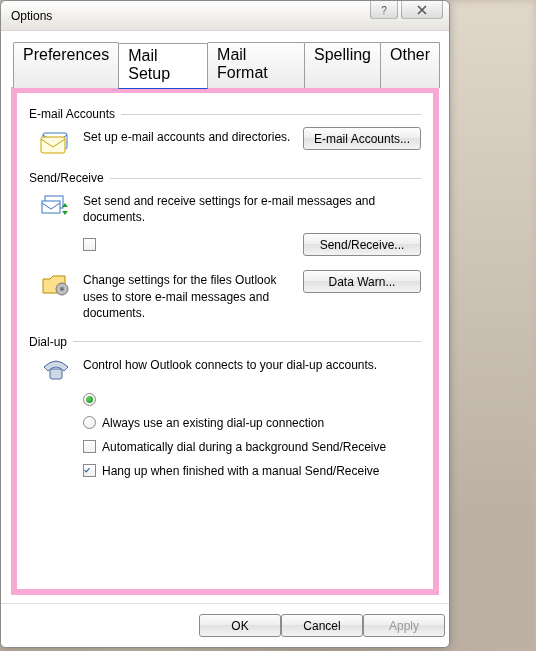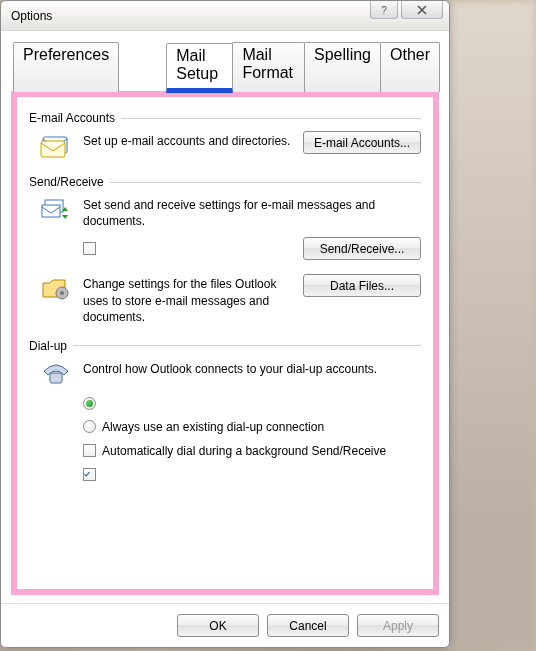--- a/index.html
+++ b/index.html
@@ -87,25 +87,24 @@
     background: linear-gradient(180deg,#fdfdfd,#ececec);
     margin-right: -1px;
     font-size: 16px;
     border-radius: 2px 2px 0 0;
     position: relative;
     top: 1px;
     cursor: default;
   }
   .tab.active {
     background: #fff;
-    border-bottom: 5px solid #1d4ed8;
+    border-bottom: 1px solid #1d4ed8;
     top: 2px;
     padding-bottom: 5px;
     z-index: 3;
-    margin-left: 48px;
   }
   .tabpage {
     border: 6px solid #f9a8d4;
     flex: 1;
     background: #fff;
     margin-top: 0;
     padding: 14px 12px 8px 12px;
     position: relative;
     z-index:1;
   }
@@ -175,24 +174,24 @@
   }
   .rad.sel::after{
     content:"";width:7px;height:7px;border-radius:50%;
     background:radial-gradient(circle at 30% 30%,#67d06a,#1f8f22);
   }
   .optstack { padding-left: 54px; margin-top:6px;}
   .optstack > * { margin-bottom: 6px; }
   
   .dlgbuttons {
     border-top: 1px solid #e0e0e0;
-    padding: 10px 10px 10px 10px;
+    padding: 10px 4px 10px 10px;
     display:flex;
     justify-content:flex-end;
-    gap: 8px;
+    gap: 0;
     background:#fff;
   }
   .dlgbuttons .btn { min-width: 82px; }
 </style>
 </head>
 <body>
 
 <div class="backdrop"></div>
 
 <div class="dialog">
@@ -275,21 +274,21 @@
       <div class="group">
         <div class="grow">
           <span class="ico">
             <svg width="32" height="28" viewBox="0 0 32 28">
               <path d="M3 8 L10 8 L13 5 L25 5 L25 22 L3 22 Z" fill="#ffe08a" stroke="#b58900"></path>
               <circle cx="22" cy="18" r="6" fill="#bdbdbd" stroke="#777"></circle>
               <circle cx="22" cy="18" r="2" fill="#777"></circle>
             </svg>
           </span>
           <div class="gtext">Change settings for the files Outlook uses to store e-mail messages and documents.</div>
-          <button class="btn">Data Files...</button>
+          <button class="btn">Data Warn...</button>
         </div>
       </div>
 
       <div class="group" style="margin-bottom:0;">
         <div class="group-h">
           <span class="glabel">Dial-up</span>
           <span class="gline"></span>
         </div>
         <div class="grow">
           <span class="ico">
@@ -313,20 +312,21 @@
               
             </span>
             <span>Automatically dial during a background Send/Receive</span>
           </div>
           <div class="checkbox">
             <span class="chkbox checked">
               <svg width="11" height="11" viewBox="0 0 11 11">
                   <path d="M1 5 L4 8 L10 1" stroke="#2266aa" stroke-width="2" fill="none"></path>
                 </svg>
             </span>
+            <span>Hang up when finished with a manual Send/Receive</span>
           </div>
         </div>
       </div>
 
     </div>
 
   </div>
 
   <div class="dlgbuttons">
     <button class="btn">OK</button>

